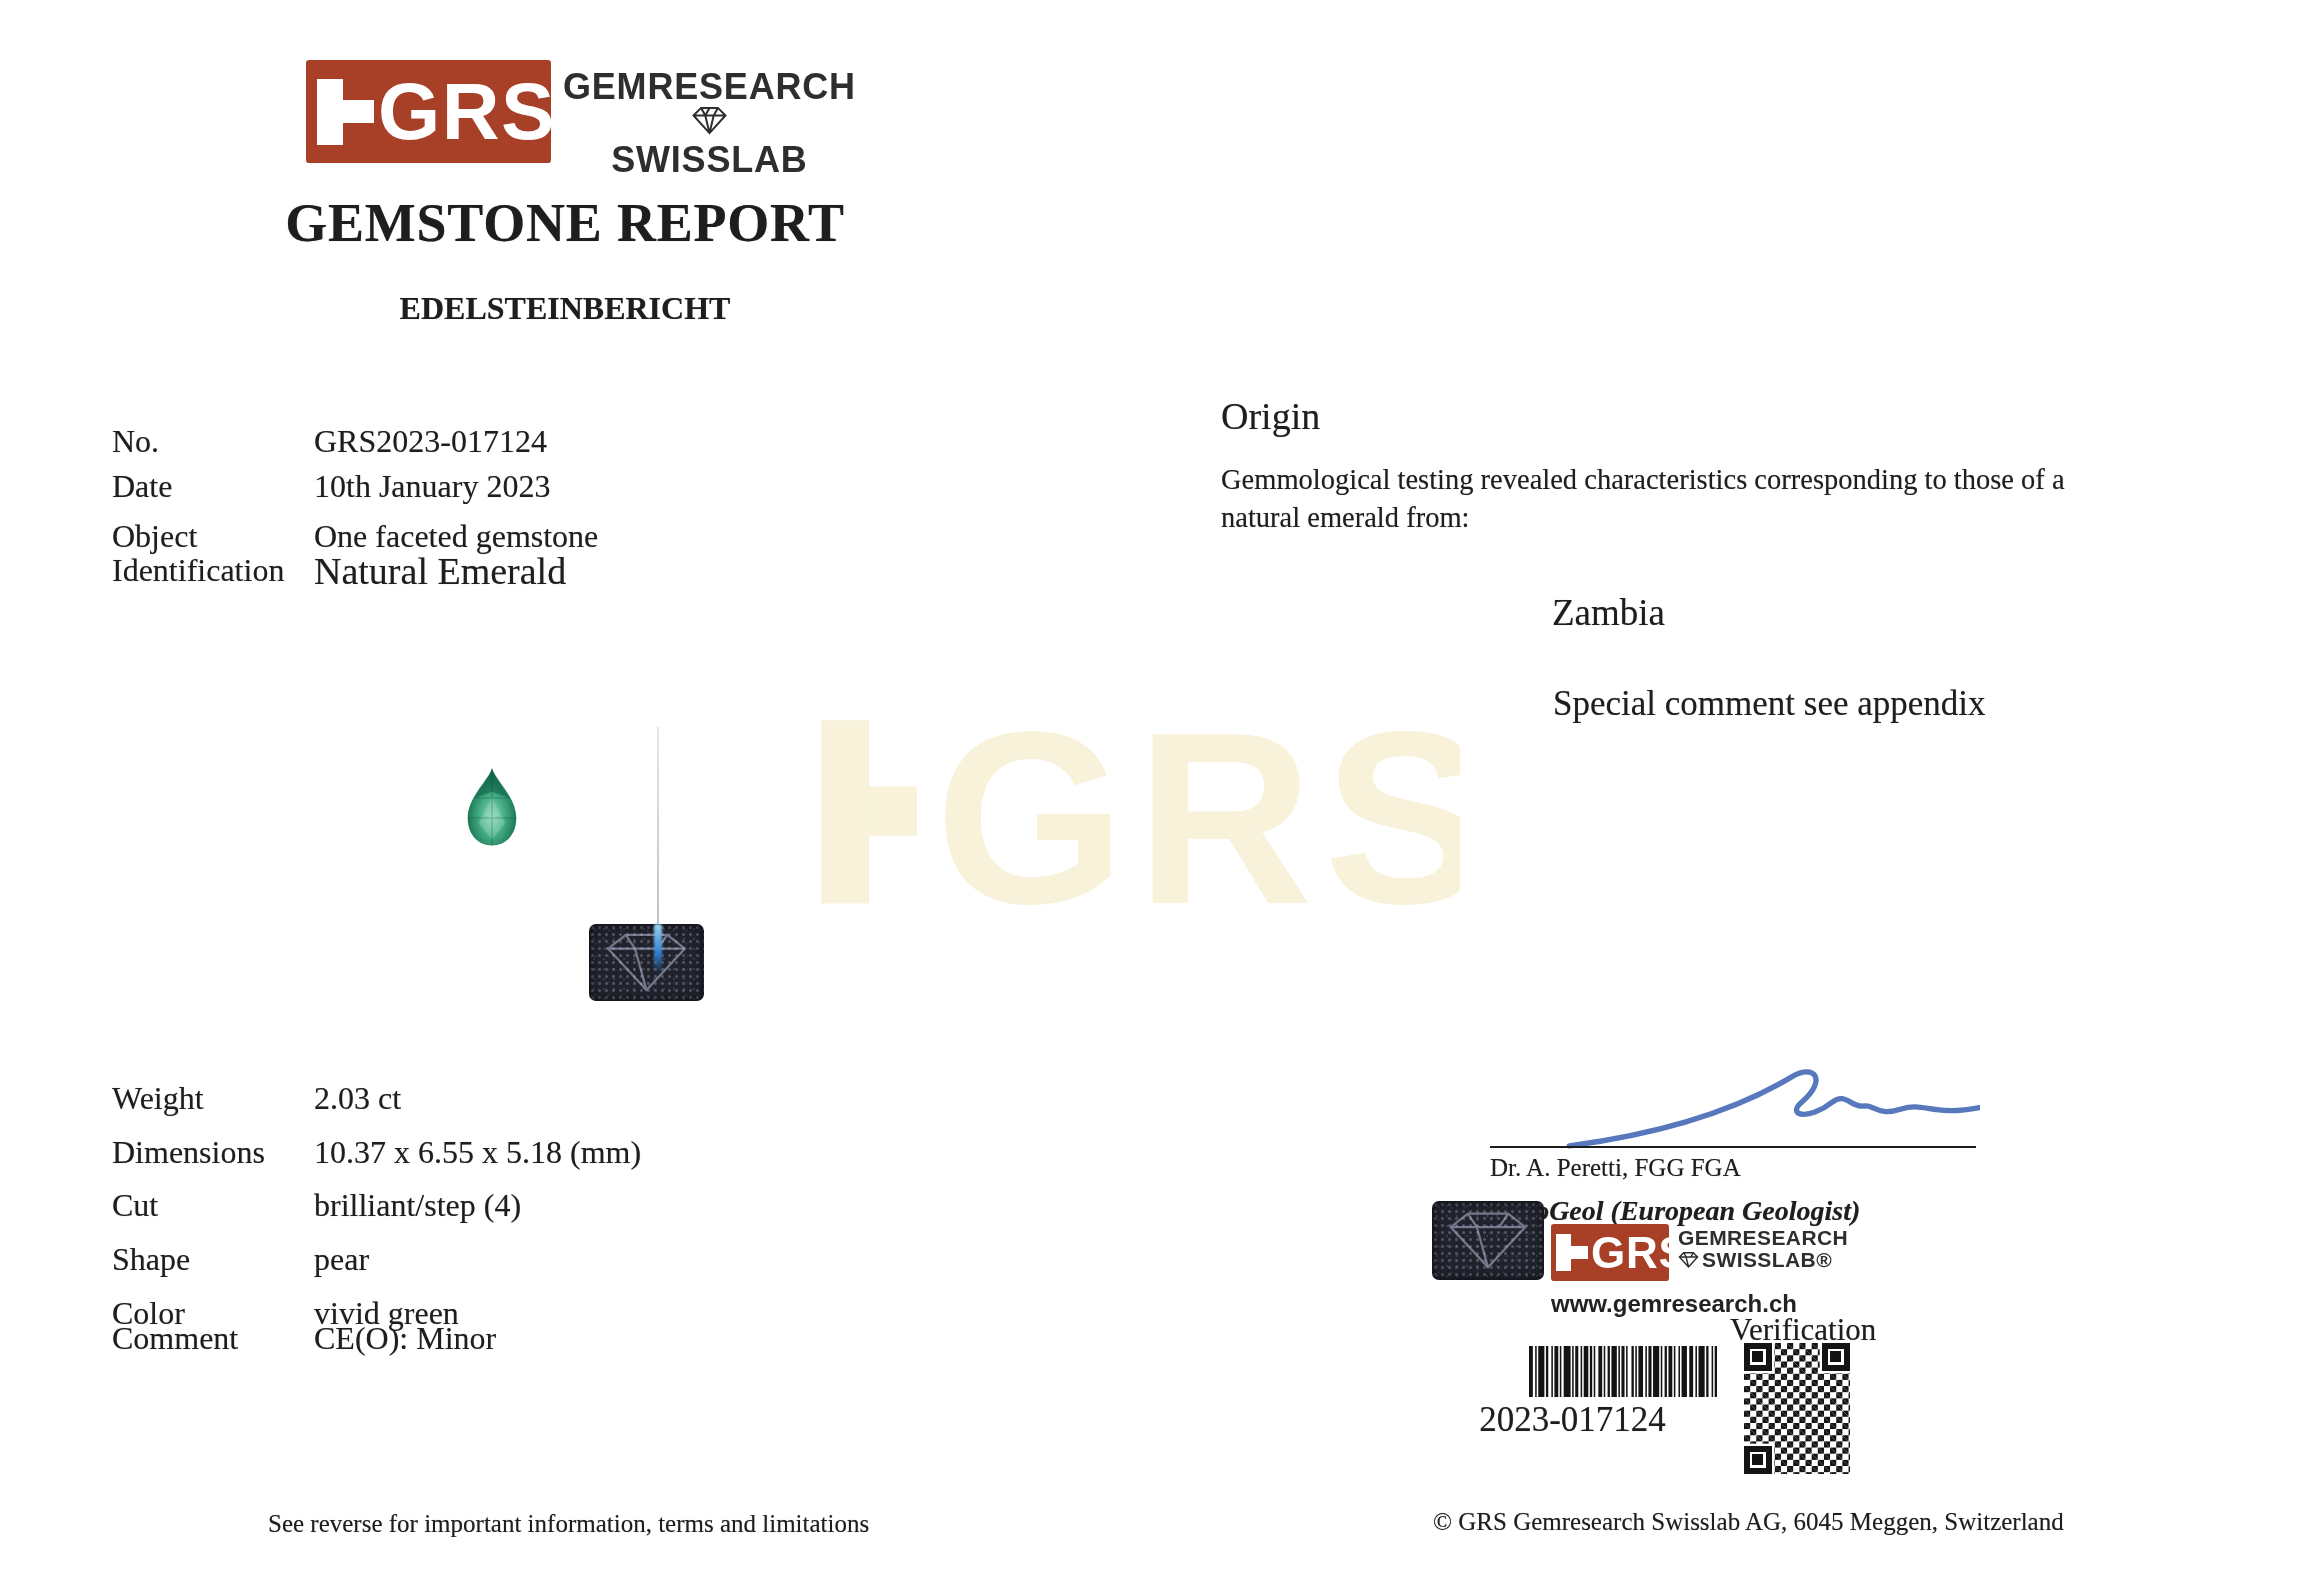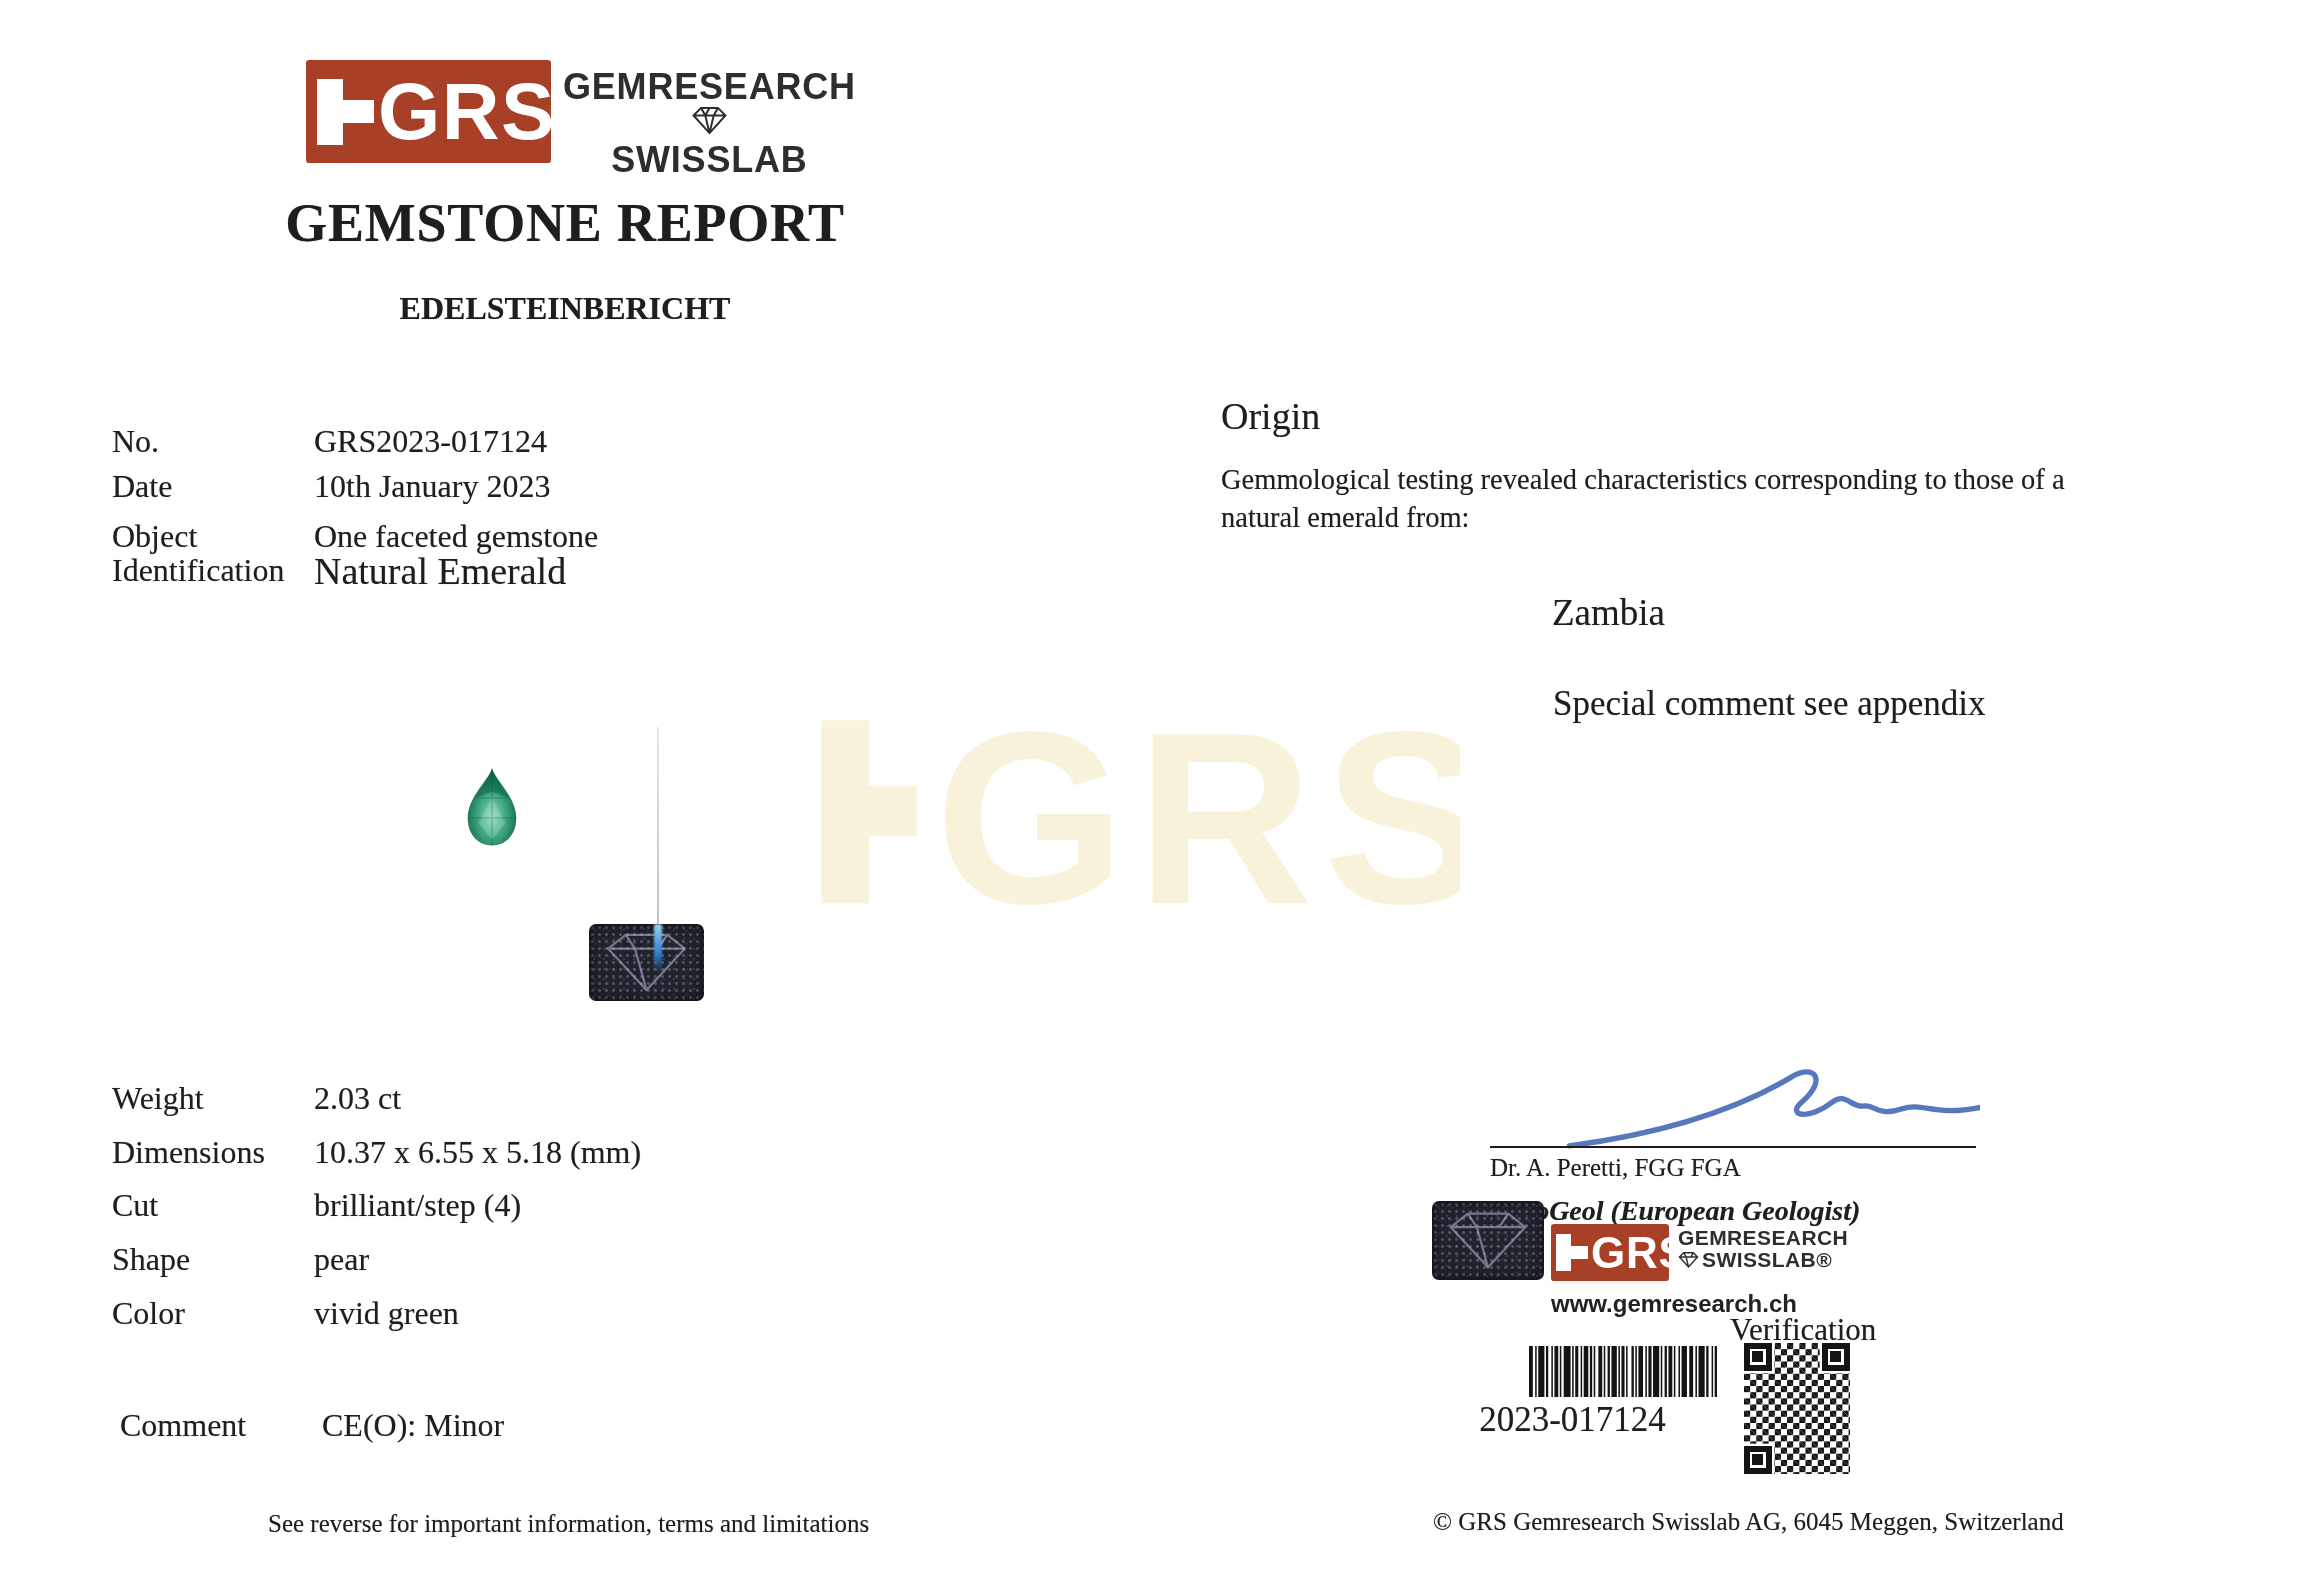--- a/index.html
+++ b/index.html
@@ -182,21 +182,21 @@
       <span class="val">brilliant/step (4)</span>
     </div>
     <div class="frow soft" style="top:1241px;">
       <span class="lbl">Shape</span>
       <span class="val">pear</span>
     </div>
     <div class="frow soft" style="top:1295px;">
       <span class="lbl">Color</span>
       <span class="val">vivid green</span>
     </div>
-    <div class="frow soft" style="top:1407px;margin-left:8px;">
+    <div class="frow soft" style="top:1320px;">
       <span class="lbl">Comment</span>
       <span class="val">CE(O): Minor</span>
     </div>
   </div>
 
   <div>
     <svg class="abs" style="left:1565px;top:1060px;" width="415" height="92" viewBox="0 0 540 120">
       <path d="M5 112 C110 98, 215 70, 295 22 C325 4, 342 26, 308 55 C288 72, 316 80, 348 55 C366 41, 372 63, 390 60 C402 58, 408 74, 438 64 C468 54, 478 74, 540 62" fill="none" stroke="#4a6db8" stroke-width="7" stroke-linecap="round" opacity=".92"></path>
     </svg>
     <div class="abs sig-line" style="left:1490px;top:1146px;width:486px;"></div>

